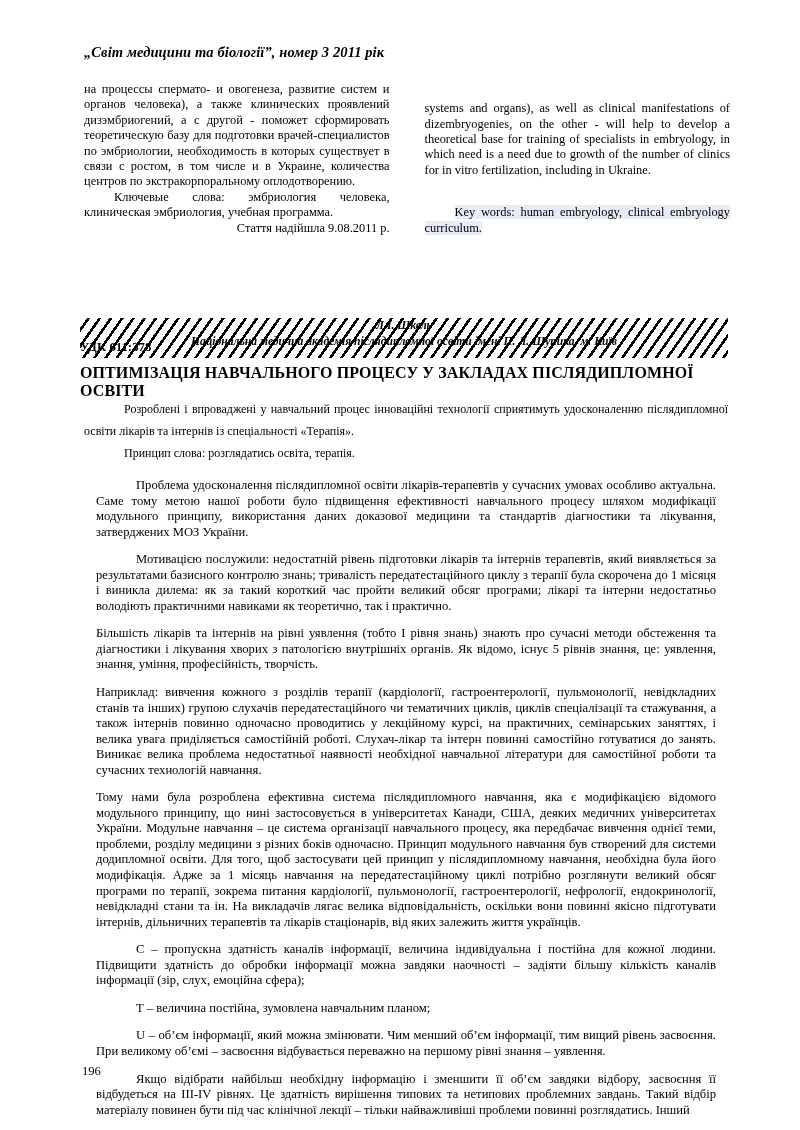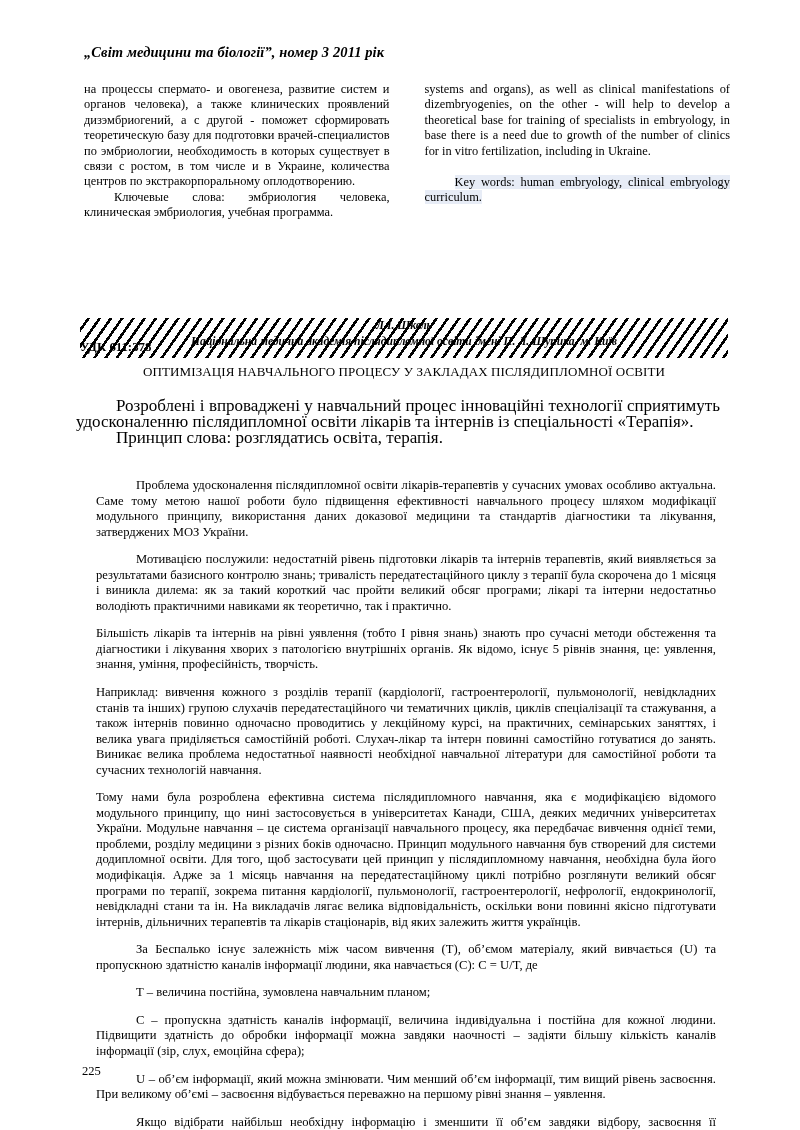--- a/index.html
+++ b/index.html
@@ -34,20 +34,21 @@
   }
 
   
   .cols {
     position: absolute;
     left: 84px;
     top: 82px;
     width: 646px;
     display: flex;
     gap: 35px;
+    align-items: flex-end;
   }
   .col {
     width: 309px;
     font-size: 12.4px;
     line-height: 15.4px;
     text-align: justify;
   }
   .col p {
     margin: 0;
   }
@@ -59,21 +60,21 @@
     text-align: justify;
   }
   .hl {
     background: #e7ecf6;
   }
   .submitted {
     text-align: right;
     margin-top: 1px;
   }
   .col-right .keywords-block {
-    margin-top: 16px;
+    margin-top: 27px;
     text-indent: 30px;
     text-align: justify;
   }
 
   
   .udc {
     position: absolute;
     left: 80px;
     top: 296px;
     font-weight: bold;
@@ -119,34 +120,34 @@
     );
     mix-blend-mode: normal;
   }
 
   
   .article-title {
     position: absolute;
     left: 80px;
     top: 364px;
     width: 648px;
-    text-align: center;
-    font-weight: normal;
-    font-size: 13px;
+    text-align: left;
+    font-weight: bold;
+    font-size: 16px;
     letter-spacing: 0.1px;
   }
 
   
   .uk-abstract {
     position: absolute;
-    left: 76px;
+    left: 84px;
     top: 398px;
     width: 644px;
-    font-size: 17px;
-    line-height: 16px;
+    font-size: 12px;
+    line-height: 22px;
     text-align: justify;
   }
   .uk-abstract p { margin: 0; }
   .uk-abstract .indent { text-indent: 40px; }
 
   
   .body-text {
     position: absolute;
     left: 84px;
     top: 466px;
@@ -179,23 +180,24 @@
 <body>
 
 <div class="page">
 
   <div class="journal-header">„Світ медицини та біології”, номер 3 2011 рік</div>
 
   <div class="cols">
     <div class="col col-left">
       <p>на процессы спермато- и овогенеза, развитие систем и органов человека), а также клинических проявлений дизэмбриогений, а с другой - поможет сформировать теоретическую базу для подготовки врачей-специалистов по эмбриологии, необходимость в которых существует в связи с ростом, в том числе и в Украине, количества центров по экстракорпоральному оплодотворению.</p>
       <p class="kw-ru"><span class="kw-label">Ключевые слова:</span><span> эмбриология человека, клиническая эмбриология, учебная программа.</span></p>
+      <p class="submitted">Стаття надійшла 9.08.2011 р.</p>
     </div>
     <div class="col col-right">
-      <p>systems and organs), as well as clinical manifestations of dizembryogenies, on the other - will help to develop a theoretical base for training of specialists in embryology, in base there is a need due to growth of the number of clinics for in vitro fertilization, including in Ukraine.</p>
+      <p>systems and organs), as well as clinical manifestations of dizembryogenies, on the other - will help to develop a theoretical base for training of specialists in embryology, in which need is a need due to growth of the number of clinics for in vitro fertilization, including in Ukraine.</p>
       <p class="keywords-block"><span class="kw-label hl">Key words</span><span class="hl">: human embryology, clinical embryology curriculum.</span></p>
     </div>
   </div>
 
   <div class="udc">УДК 611:378</div>
 
   <div class="redacted">
     <div class="under">
       <span class="line1">Л.І. Шкель</span>
       <span class="line2">Національна медична академія післядипломної освіти імені П. Л. Шупика, м. Київ</span>
@@ -209,22 +211,21 @@
     <p class="indent">Розроблені і впроваджені у навчальний процес інноваційні технології сприятимуть удосконаленню післядипломної освіти лікарів та інтернів із спеціальності «Терапія».</p>
     <p class="indent"><span class="kw-label">Принцип слова:</span><span> розглядатись освіта, терапія.</span></p>
   </div>
 
   <div class="body-text">
     <p class="ind">Проблема удосконалення післядипломної освіти лікарів-терапевтів у сучасних умовах особливо актуальна. Саме тому метою нашої роботи було підвищення ефективності навчального процесу шляхом модифікації модульного принципу, використання даних доказової медицини та стандартів діагностики та лікування, затверджених МОЗ України.</p>
     <p class="ind">Мотивацією послужили: недостатній рівень підготовки лікарів та інтернів терапевтів, який виявляється за результатами базисного контролю знань; тривалість передатестаційного циклу з терапії була скорочена до 1 місяця і виникла дилема: як за такий короткий час пройти великий обсяг програми; лікарі та інтерни недостатньо володіють практичними навиками як теоретично, так і практично.</p>
     <p class="noind">Більшість лікарів та інтернів на рівні уявлення (тобто I рівня знань) знають про сучасні методи обстеження та діагностики і лікування хворих з патологією внутрішніх органів. Як відомо, існує 5 рівнів знання, це: уявлення, знання, уміння, професійність, творчість.</p>
     <p class="noind">Наприклад: вивчення кожного з розділів терапії (кардіології, гастроентерології, пульмонології, невідкладних станів та інших) групою слухачів передатестаційного чи тематичних циклів, циклів спеціалізації та стажування, а також інтернів повинно одночасно проводитись у лекційному курсі, на практичних, семінарських заняттях, і велика увага приділяється самостійній роботі. Слухач-лікар та інтерн повинні самостійно готуватися до занять. Виникає велика проблема недостатньої наявності необхідної навчальної літератури для самостійної роботи та сучасних технологій навчання.</p>
     <p class="noind">Тому нами була розроблена ефективна система післядипломного навчання, яка є модифікацією відомого модульного принципу, що нині застосовується в університетах Канади, США, деяких медичних університетах України. Модульне навчання – це система організації навчального процесу, яка передбачає вивчення однієї теми, проблеми, розділу медицини з різних боків одночасно. Принцип модульного навчання був створений для системи додипломної освіти. Для того, щоб застосувати цей принцип у післядипломному навчання, необхідна була його модифікація. Адже за 1 місяць навчання на передатестаційному циклі потрібно розглянути великий обсяг програми по терапії, зокрема питання кардіології, пульмонології, гастроентерології, нефрології, ендокринології, невідкладні стани та ін. На викладачів лягає велика відповідальність, оскільки вони повинні якісно підготувати інтернів, дільничних терапевтів та лікарів стаціонарів, від яких залежить життя українців.</p>
-    <p class="ind">За Беспалько існує залежність між часом вивчення (Т), об’ємом матеріалу, який вивчається (U) та пропускною здатністю каналів інформації людини, яка навчається (С): С = U/T, де</p>
+    <p class="ind-small">С – пропускна здатність каналів інформації, величина індивідуальна і постійна для кожної людини. Підвищити здатність до обробки інформації можна завдяки наочності – задіяти більшу кількість каналів інформації (зір, слух, емоційна сфера);</p>
     <p class="ind-small">Т – величина постійна, зумовлена навчальним планом;</p>
-    <p class="ind-small">С – пропускна здатність каналів інформації, величина індивідуальна і постійна для кожної людини. Підвищити здатність до обробки інформації можна завдяки наочності – задіяти більшу кількість каналів інформації (зір, слух, емоційна сфера);</p>
     <p class="ind-small">U – об’єм інформації, який можна змінювати. Чим менший об’єм інформації, тим вищий рівень засвоєння. При великому об’ємі – засвоєння відбувається переважно на першому рівні знання – уявлення.</p>
     <p class="ind">Якщо відібрати найбільш необхідну інформацію і зменшити її об’єм завдяки відбору, засвоєння її відбудеться на III-IV рівнях. Це здатність вирішення типових та нетипових проблемних завдань. Такий відбір матеріалу повинен бути під час клінічної лекції – тільки найважливіші проблеми повинні розглядатись. Інший</p>
   </div>
 
-  <div class="page-number">225</div>
+  <div class="page-number">196</div>
 
 </div>
 
 </body></html>

